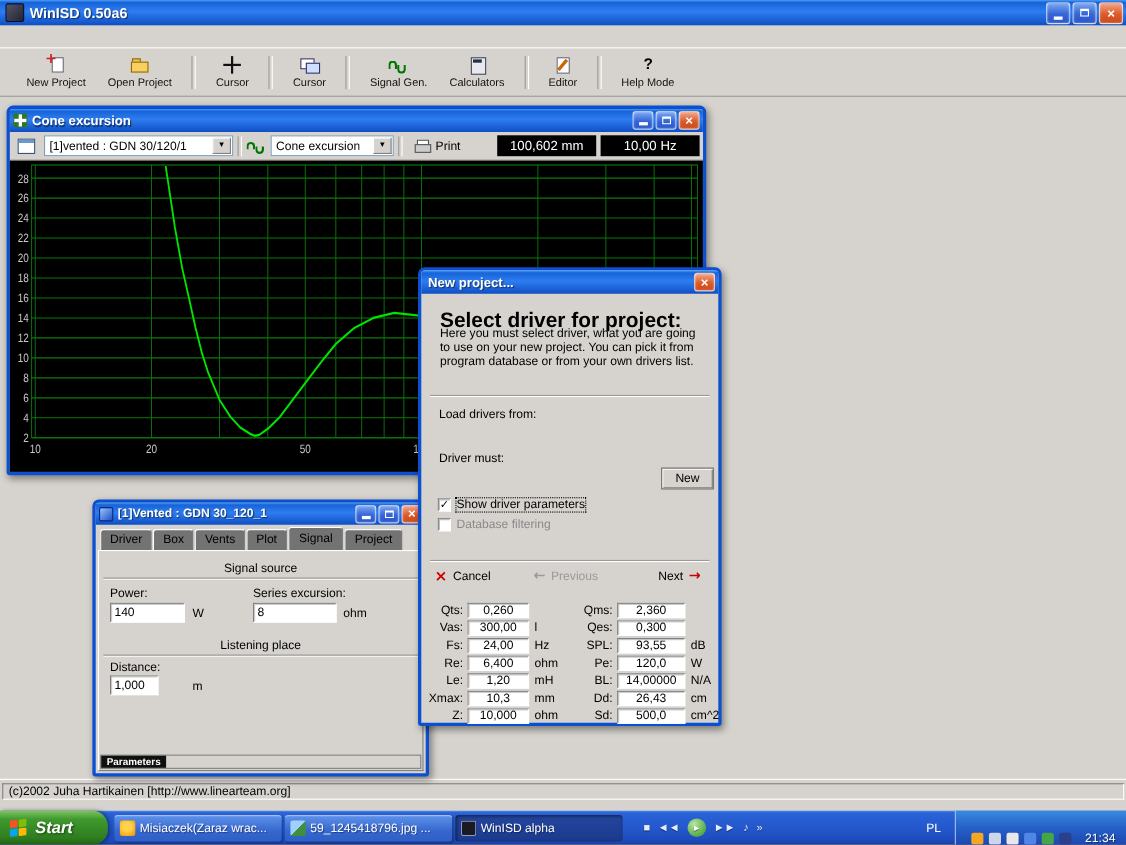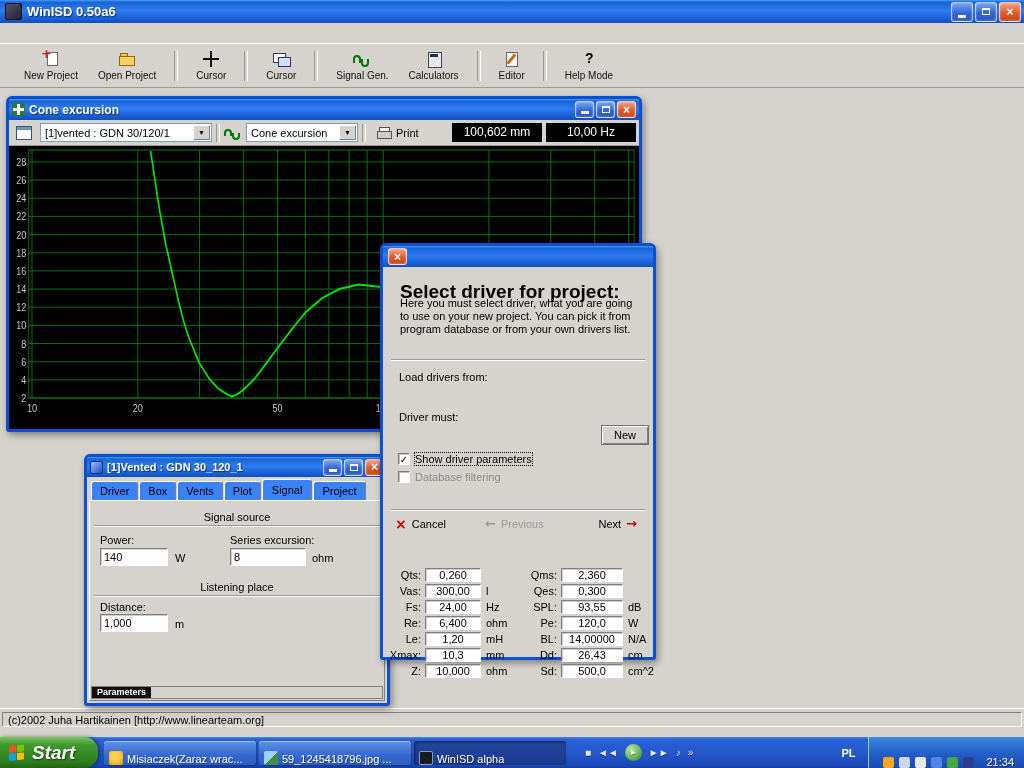--- a/index.html
+++ b/index.html
@@ -80,21 +80,21 @@
   .spacer{flex:1}
   .readout{background:#000;color:#fff;height:19px;line-height:19px;padding:0 6px;font-size:12px;min-width:78px;text-align:center;white-space:nowrap}
   .chart-wrap{position:absolute;left:0;right:0;top:47px;bottom:0;background:#000}
   .chart-wrap svg{width:100%;height:100%;display:block}
   
   #vented-win{left:84px;top:454px;width:306px;height:252px;z-index:40}
   #vented-win .win-title{height:20px}
   #vented-win .win-title-text{font-size:11px}
   .tabs{position:absolute;left:2px;right:2px;top:22px;height:21px;display:flex;align-items:flex-end;padding-left:2px}
   .tab{position:relative;padding:3px 8px 3px;border:1px solid #808080;border-bottom:none;border-top-color:#fff;border-left-color:#fff;
-    border-radius:3px 3px 0 0;background:#3b82f6;font-size:11px;cursor:pointer;margin-right:1px}
+    border-radius:3px 3px 0 0;background:#737373;font-size:11px;cursor:pointer;margin-right:1px}
   .tab.active{padding:4px 9px 4px;margin-top:-2px;z-index:2}
   .tab-page{position:absolute;left:2px;right:2px;top:43px;bottom:2px;border:1px solid;border-color:#fff #808080 #808080 #fff}
   .group-hdr{position:absolute;left:4px;right:4px;text-align:center;padding-bottom:2px;border-bottom:1px solid #9a9a9a;box-shadow:0 1px 0 #fff}
   .lbl{position:absolute;white-space:nowrap}
   .field{position:absolute;height:18px;background:#fff;border:1px solid;border-color:#808080 #fff #fff #808080;
     box-shadow:inset 1px 1px 0 rgba(0,0,0,.2);font:11px "Liberation Sans",sans-serif;padding:0 3px;box-sizing:border-box}
   .progress{position:absolute;left:1px;right:1px;bottom:1px;height:13px;display:flex;align-items:center;border:1px solid #808080;box-sizing:border-box}
   .progress-label{background:#101010;color:#fff;font:bold 9px/11px "Liberation Sans",sans-serif;padding:0 5px;white-space:nowrap}
   .progress-fill{flex:1;background:linear-gradient(180deg,#4aee4a,#00cc00);border-left:1px solid #060}
   
@@ -111,57 +111,57 @@
     box-shadow:inset 1px 1px 0 rgba(0,0,0,.25);font:bold 10px/11px "DejaVu Sans",sans-serif;text-align:center;box-sizing:border-box}
   .chk-label.focus{outline:1px dotted #000}
   .chk.disabled{cursor:default}
   .chk.disabled .chk-label{color:#8a8a8a}
   .dlg-buttons{position:absolute;left:0;right:0;top:250px;height:20px}
   .dlg-btn{position:absolute;display:inline-flex;align-items:center;gap:5px;font-size:11px;cursor:pointer;top:0}
   .dlg-btn.disabled{color:#9a9a9a;cursor:default}
   .x-ico{color:#c00;font:bold 14px/14px "DejaVu Sans",sans-serif}
   .arr{font:bold 13px/13px "DejaVu Sans",sans-serif}
   .arr.gray{color:#9a9a9a}.arr.red{color:#c00}
-  .params-col{position:absolute;top:300px;width:134px}
+  .params-col{position:absolute;top:280px;width:134px}
   .param-row{display:flex;align-items:center;height:16px}
   .p-name{width:36px;text-align:right;margin-right:4px;white-space:nowrap}
   .p-val{width:56px;height:14px;line-height:13px;background:#fff;border:1px solid;border-color:#808080 #fff #fff #808080;
     box-shadow:inset 1px 1px 0 rgba(0,0,0,.2);text-align:center;font-size:11px;box-sizing:border-box}
   .p-unit{margin-left:5px;white-space:nowrap}
   .params-col.right .p-val{width:62px}
   
   .statusbar{position:absolute;left:0;top:708px;width:1024px;height:21px;background:#d6d3ce;border-top:1px solid #fff;box-sizing:border-box;z-index:5}
   .status-panel{position:absolute;left:2px;right:2px;top:3px;bottom:2px;border:1px solid;border-color:#808080 #fff #fff #808080;padding:1px 5px}
   
   .taskbar{position:absolute;left:0;top:737px;width:1024px;height:31px;z-index:100;display:flex;align-items:center;
     background:linear-gradient(180deg,#4f8ee8 0%,#2a62d8 6%,#2458cd 50%,#1c48b8 92%,#163a9e 100%)}
   .start-btn{height:31px;width:98px;border-radius:0 14px 14px 0;flex:none;cursor:pointer;
     background:linear-gradient(180deg,#7ec463 0%,#3f9a2e 25%,#2e7d1f 80%,#236312 100%);
     display:flex;align-items:center;gap:6px;padding-left:9px;box-sizing:border-box;box-shadow:2px 0 4px rgba(0,0,0,.4)}
-  .start-label{color:#fff;font-weight:bold;font-style:italic;font-size:19px;text-shadow:1px 1px 2px rgba(0,0,0,.5)}
+  .start-label{color:#fff;font-weight:bold;font-style:italic;font-size:15px;text-shadow:1px 1px 2px rgba(0,0,0,.5)}
   .xp-flag{position:relative;width:17px;height:16px;transform:skewY(-6deg);flex:none}
   .xp-flag i{position:absolute;width:7px;height:7px;border-radius:1px}
   .xp-flag .r{left:0;top:0;background:#f35325}.xp-flag .g{left:8px;top:0;background:#81bc06}
   .xp-flag .b{left:0;top:8px;background:#05a6f0}.xp-flag .y{left:8px;top:8px;background:#ffba08}
   .tasks{display:flex;align-items:center;margin-left:6px}
   .task-btn{width:152px;height:24px;margin-right:3px;border-radius:3px;cursor:pointer;
     background:linear-gradient(180deg,#5f93ea,#3667cf 60%,#2f5fc4);
     box-shadow:inset 0 1px 0 rgba(255,255,255,.4),1px 1px 2px rgba(0,0,0,.3);
-    display:flex;align-items:flex-end;gap:4px;padding:0 5px;color:#fff;box-sizing:border-box}
+    display:flex;align-items:center;gap:4px;padding:0 5px;color:#fff;box-sizing:border-box}
   .task-btn.active{background:linear-gradient(180deg,#24469e,#1a3a8c);box-shadow:inset 1px 1px 3px rgba(0,0,0,.55)}
   .task-label{white-space:nowrap;overflow:hidden;text-overflow:ellipsis;font-size:11px;text-shadow:1px 1px 1px rgba(0,0,0,.4)}
   .task-ico{width:14px;height:14px;border-radius:2px;flex:none}
   .task-ico.gg{background:radial-gradient(circle at 45% 40%,#ffd24a 35%,#f08a00)}
   .task-ico.image{background:linear-gradient(135deg,#9fd0ff 50%,#3f8f3f 50%)}
   .task-ico.winisd{background:#1a1a22;box-shadow:inset 0 0 0 1px #8899cc}
   .media-band{display:flex;align-items:center;gap:7px;margin-left:16px;color:#e4ecff}
   .media-btn{font-size:10px;cursor:pointer;text-shadow:0 1px 1px rgba(0,0,0,.5);white-space:nowrap}
   .media-btn.play{width:17px;height:17px;border-radius:50%;background:radial-gradient(circle at 35% 30%,#b4e8a0,#2e8f1f);
     display:flex;align-items:center;justify-content:center;font-size:8px;color:#fff}
-  .lang{margin-left:16px;color:#fff;font-weight:bold;padding:2px 5px;cursor:pointer}
+  .lang{margin-left:16px;color:#fff;font-weight:normal;padding:2px 5px;cursor:pointer}
   .tray{margin-left:8px;height:31px;display:flex;align-items:flex-end;gap:5px;padding:0 10px 0 14px;
     background:linear-gradient(180deg,#3a8ae0 0%,#2560c8 50%,#1c48ae 100%);border-left:1px solid #9fc0f0;flex:none}
   .tray-ic{width:11px;height:11px;border-radius:2px;cursor:pointer}
   .clock{color:#fff;font-size:11px;margin-left:7px;text-shadow:1px 1px 1px rgba(0,0,0,.4)}
 </style>
 </head>
 <body>
 
 <div id="screen">
 
@@ -349,31 +349,32 @@
     <div class="tab-page">
       <div class="group-hdr" style="top:10px">Signal source</div>
       <span class="lbl" style="left:10px;top:33px">Power:</span>
       <span class="lbl" style="left:140px;top:33px">Series excursion:</span>
       <input class="field" style="left: 10px; top: 47px; width: 68px;" value="140">
       <span class="lbl" style="left:85px;top:51px">W</span>
       <input class="field" style="left: 140px; top: 47px; width: 76px;" value="8">
       <span class="lbl" style="left:222px;top:51px">ohm</span>
       <div class="group-hdr" style="top:80px">Listening place</div>
       <span class="lbl" style="left:10px;top:100px">Distance:</span>
-      <input class="field" style="left: 10px; top: 113px; width: 68px;" value="1,000">
+      <input class="field" style="left: 10px; top: 113px; width: 44px;" value="1,000">
       <span class="lbl" style="left:85px;top:117px">m</span>
       <div class="progress">
         <span class="progress-label">Parameters</span>
         <span class="progress-fill"></span>
       </div>
     </div>
   </div>
 
   <div class="xp-win" id="new-project-dlg">
     <div class="win-title">
+      <span class="win-title-text" style="padding-left:3px">New project...</span>
       <span class="cap-btns small">
         <span class="cap close">
             <i class="g-x">×</i>
           </span>
       </span>
     </div>
     <div class="dlg-body">
       <div class="dlg-heading">Select driver for project:</div>
       <div class="dlg-desc">Here you must select driver, what you are going to use on your new project. You can pick it from program database or from your own drivers list.</div>
       <div class="etch" style="top:92px"></div>

